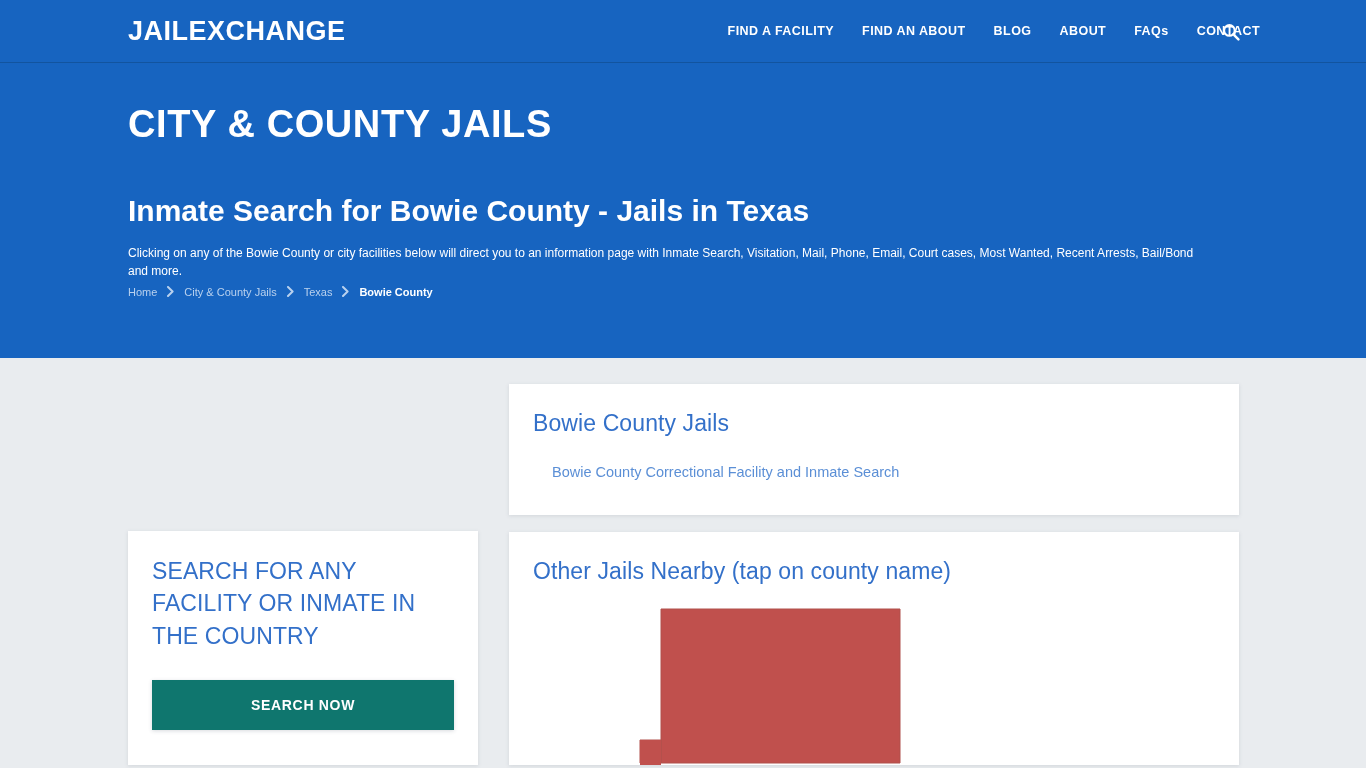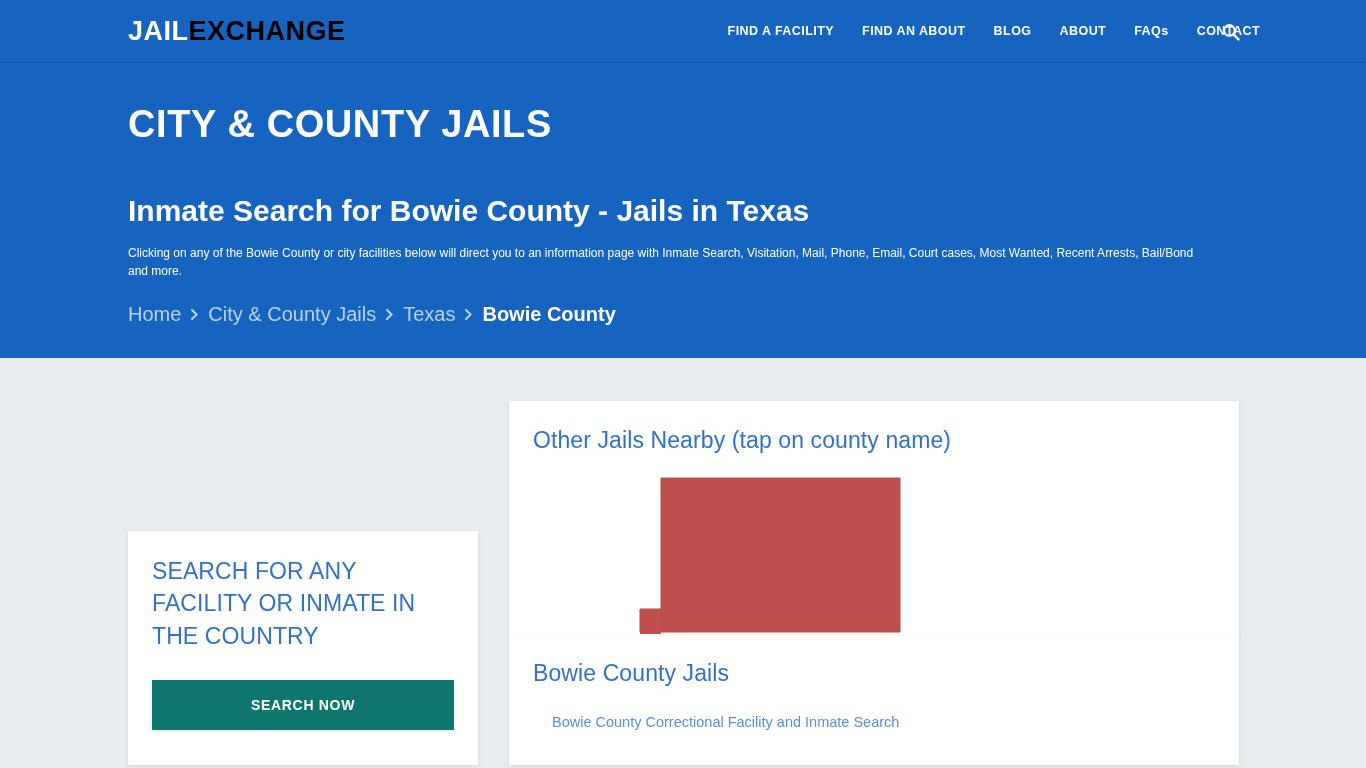--- a/index.html
+++ b/index.html
@@ -29,21 +29,21 @@
   }
   .logo {
     font-size: 27px;
     font-weight: bold;
     letter-spacing: 0.5px;
     line-height: 1;
     white-space: nowrap;
     user-select: none;
   }
   .logo .logo-a { color: #ffffff; }
-  .logo .logo-b { color: #000000; margin-top: 32px; }
+  .logo .logo-b { color: #ffffff; margin-top: 32px; }
 
   .nav-links {
     margin-left: auto;
     display: flex;
     align-items: center;
     gap: 0;
     padding-right: 92px;
   }
   .nav-link {
     color: #ffffff;
@@ -93,24 +93,24 @@
     margin: 15px 0 0 0;
     color: #ffffff;
     font-size: 12px;
     line-height: 1.55;
     max-width: 1085px;
     font-weight: normal;
   }
 
   
   .breadcrumb {
-    margin-top: 22px;
-    display: flex;
-    align-items: center;
-    font-size: 20px;
+    margin-top: 5px;
+    display: flex;
+    align-items: center;
+    font-size: 11px;
     color: #b9d1ee;
   }
   .crumb {
     color: #b9d1ee;
     text-decoration: none;
     cursor: pointer;
     white-space: nowrap;
   }
   .crumb-current {
     color: #ffffff;
@@ -274,33 +274,33 @@
 
   <div class="col-left">
     <div class="card search-card">
       <h3>SEARCH FOR ANY FACILITY OR INMATE IN THE COUNTRY</h3>
       <button class="search-btn">SEARCH NOW</button>
     </div>
   </div>
 
   <div class="col-right">
 
+    <div class="card jails-card">
+      <h3>Bowie County Jails</h3>
+      <ul class="jail-list">
+        <li>
+          <a class="jail-link">Bowie County Correctional Facility and Inmate Search</a>
+        </li>
+      </ul>
+    </div>
+
     <div class="card nearby-card">
       <h3>Other Jails Nearby (tap on county name)</h3>
       <div class="map-wrap">
         <svg class="map-svg" width="290" height="160" viewBox="0 0 290 160">
           <path d="M23 4 L262 4 L262 158 L23 158 L23 135 L2 135 L2 158 L23 158 Z" fill="#c0504d" stroke="#b0504d" stroke-width="1"></path>
           <path d="M2 135 L23 135 L23 160 L2 160 Z" fill="#c0504d"></path>
         </svg>
       </div>
     </div>
 
-    <div class="card jails-card">
-      <h3>Bowie County Jails</h3>
-      <ul class="jail-list">
-        <li>
-          <a class="jail-link">Bowie County Correctional Facility and Inmate Search</a>
-        </li>
-      </ul>
-    </div>
-
   </div>
 </div>
 
 </body></html>

